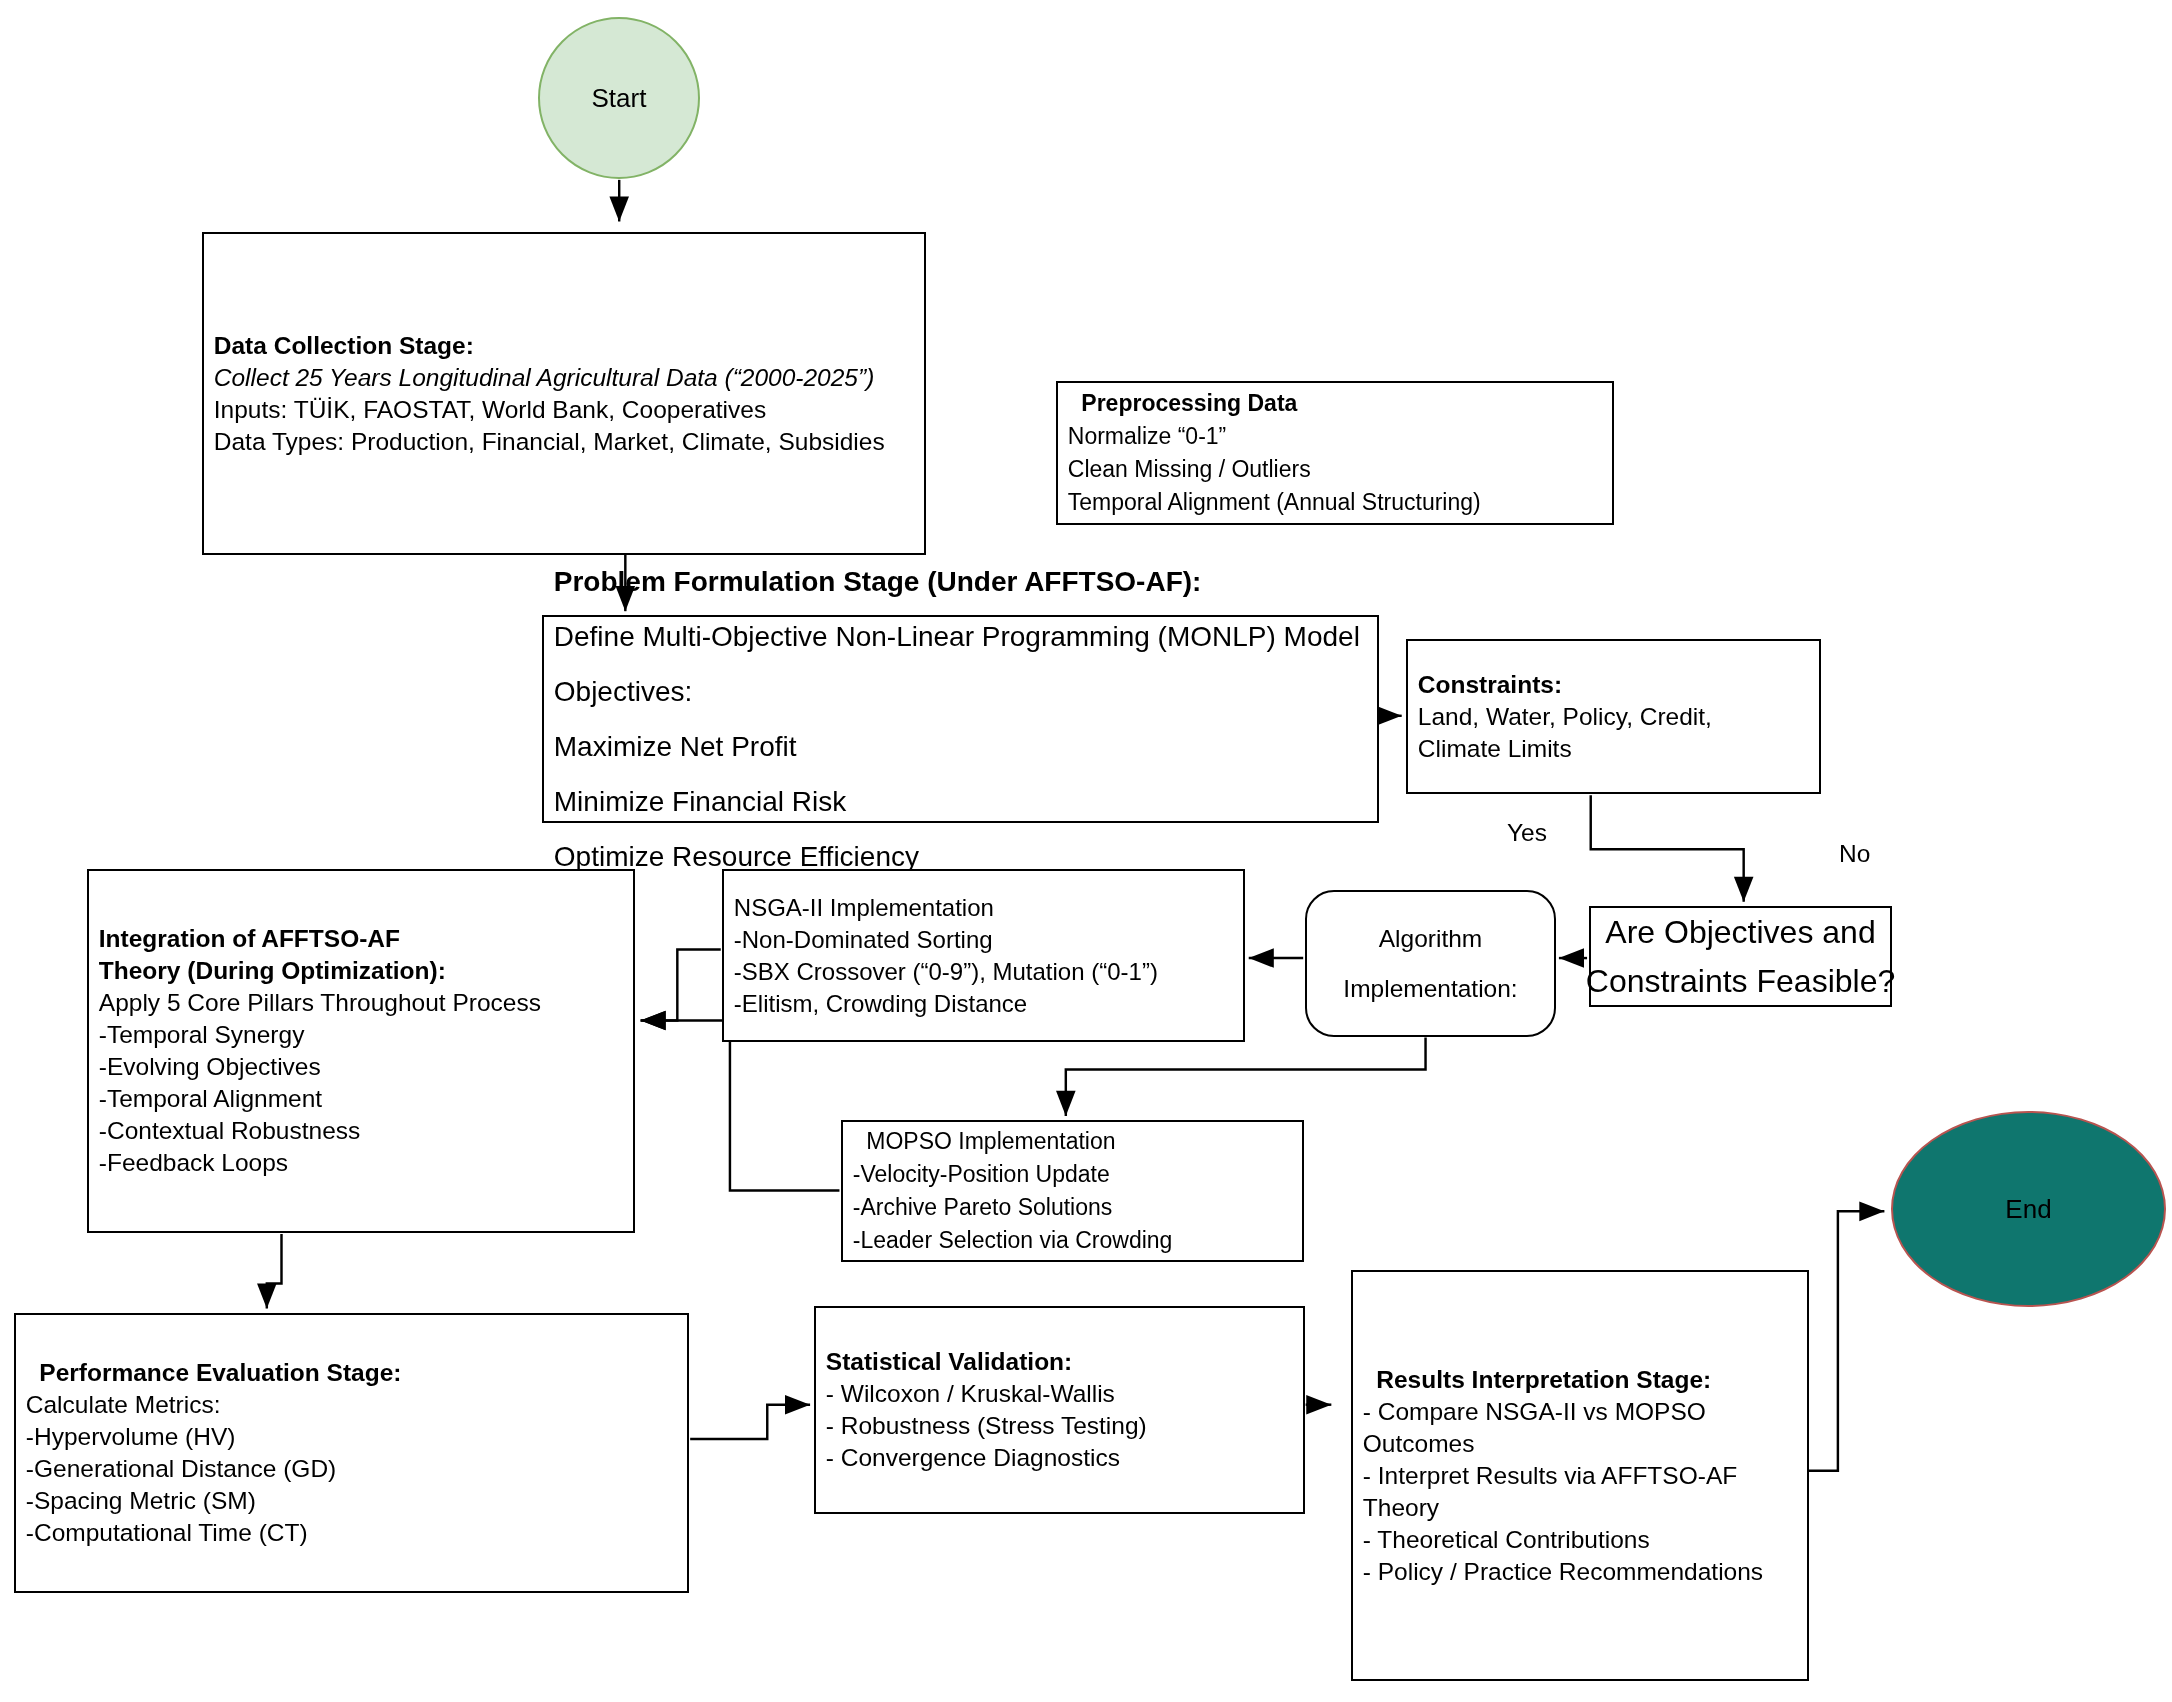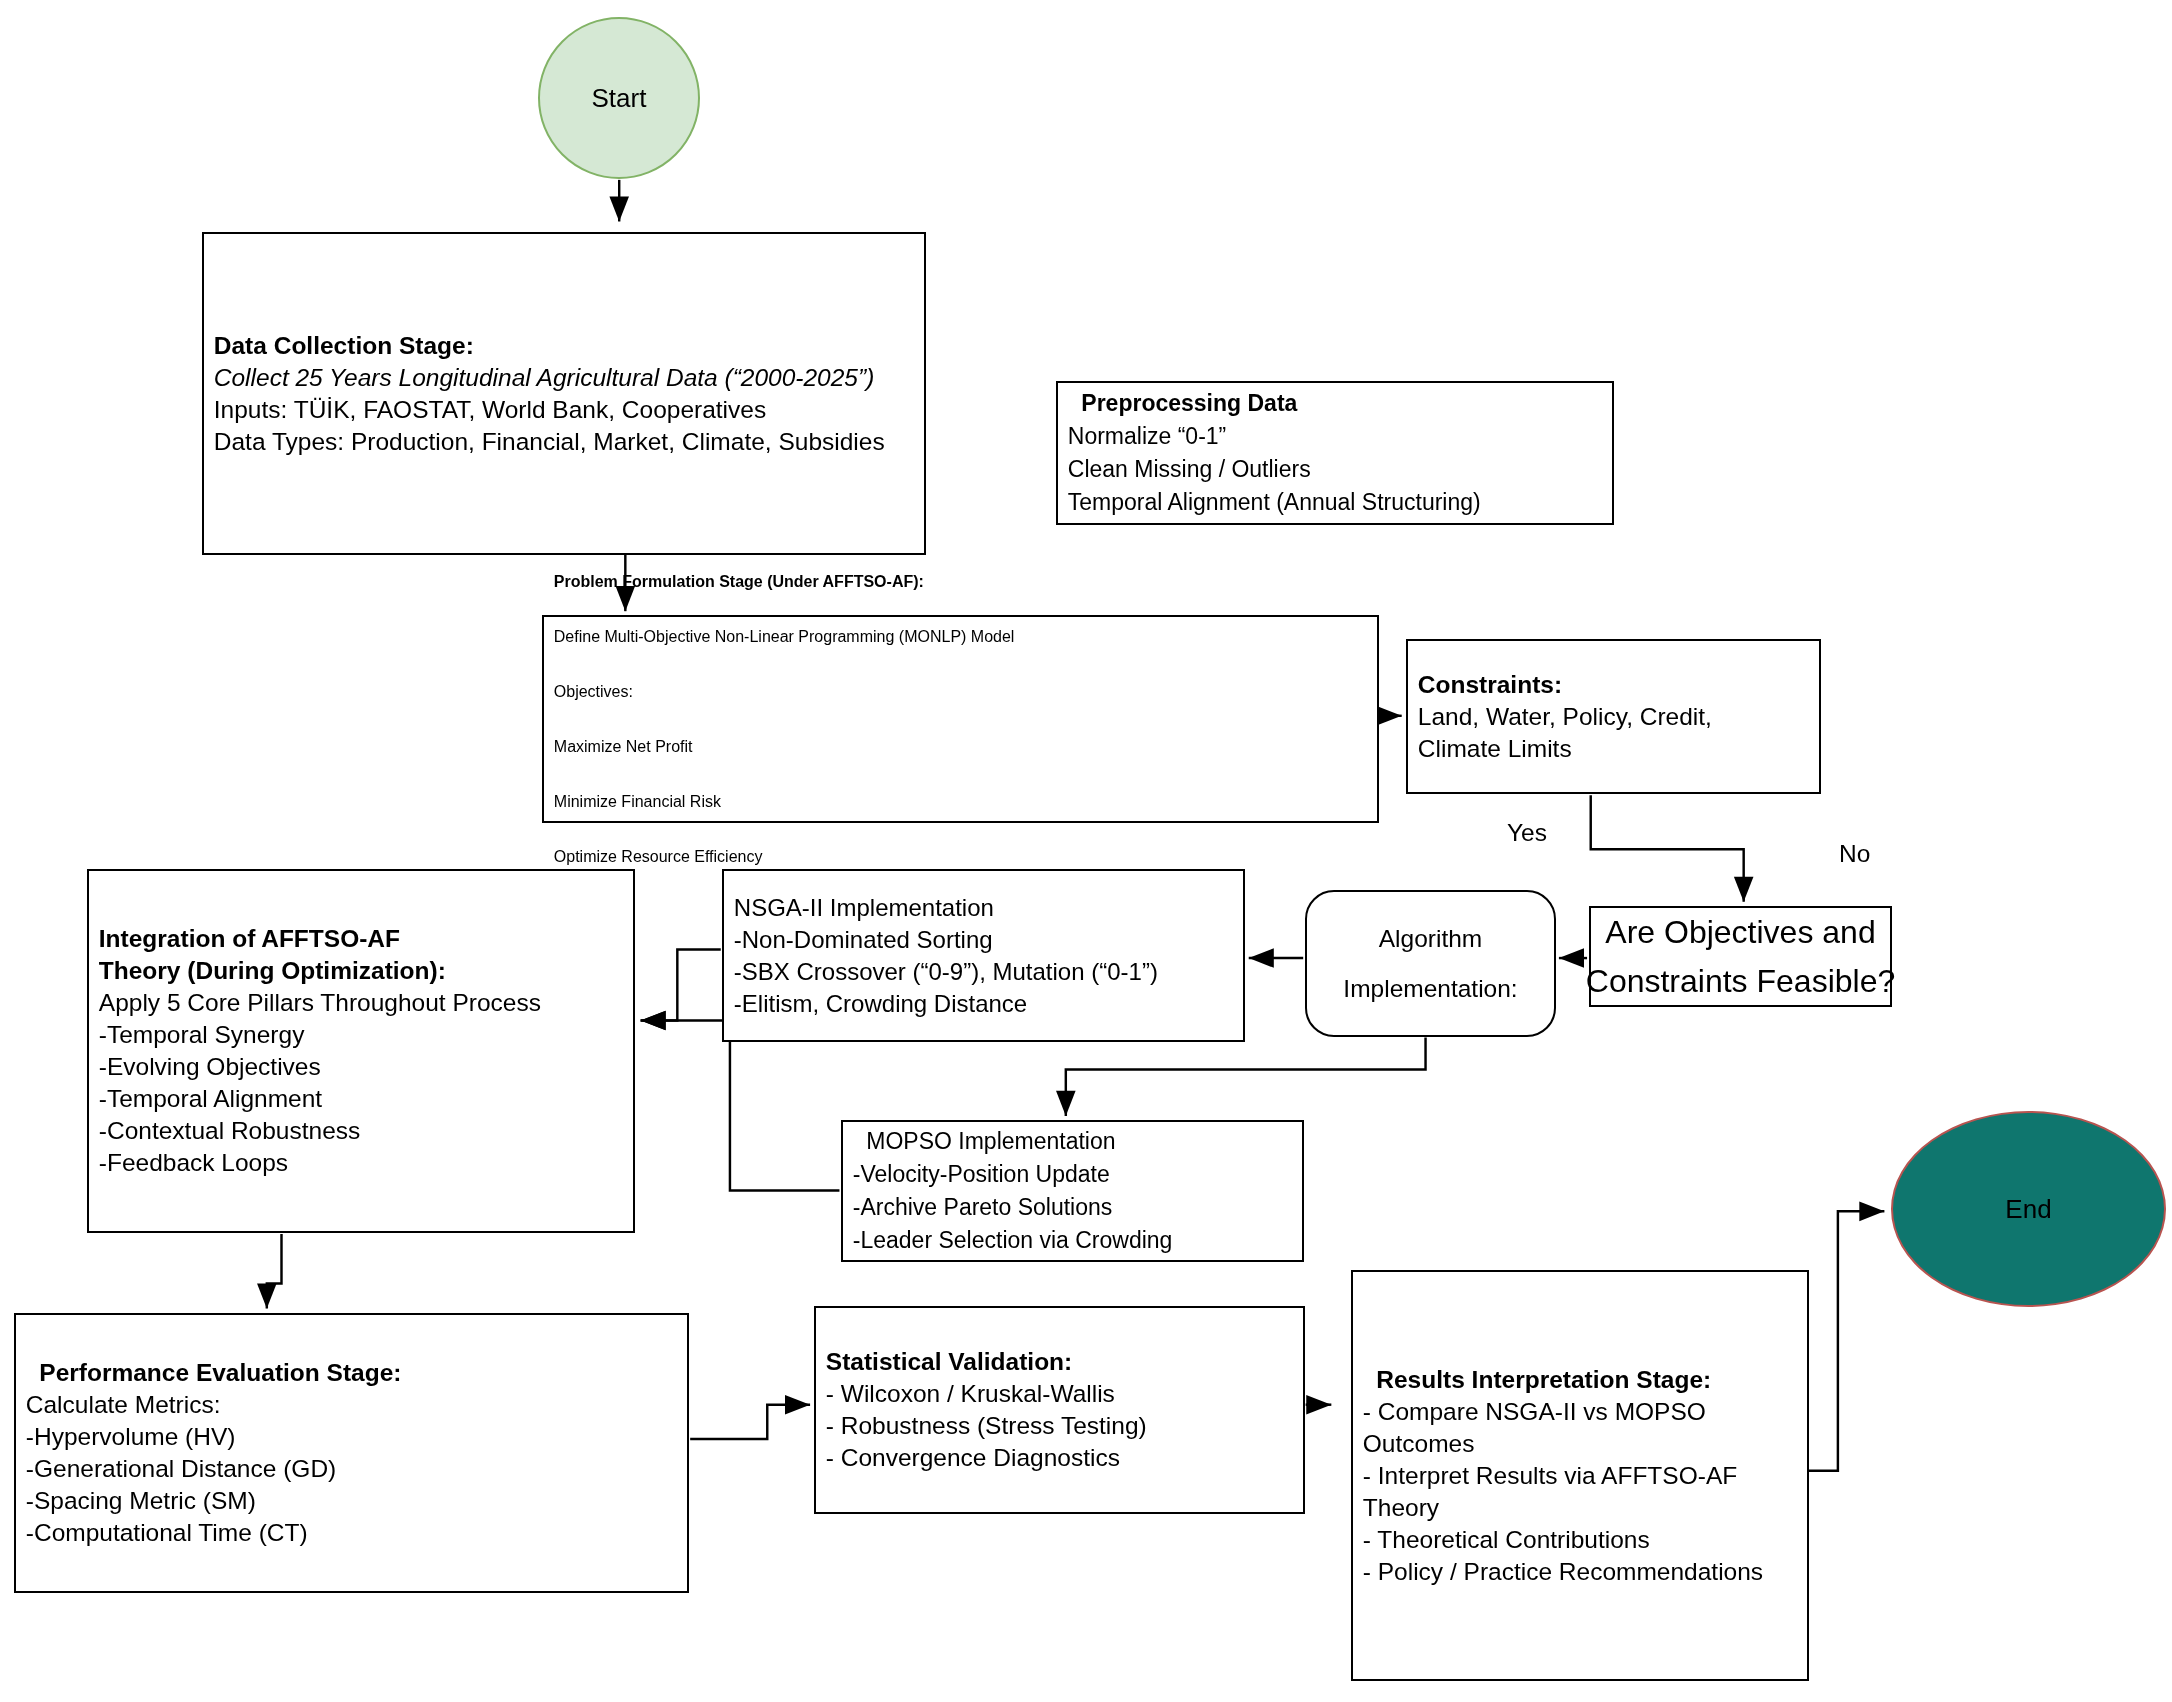--- a/index.html
+++ b/index.html
@@ -18,21 +18,21 @@
   .ctr{align-items:center;text-align:center;gap:18px;}
   .round{border-radius:29px;}
   .ellipse{position:absolute;box-sizing:border-box;border-radius:50%;
            display:flex;align-items:center;justify-content:center;
            font-size:26px;border:2.4px solid;}
   .elabel{position:absolute;font-size:24.5px;}
   
   #n-start{left:538px;top:17px;width:162px;height:162px;align-items:center;}
   #n-data{left:202px;top:225px;width:724px;height:323px;margin-top:7px;}
   #n-pre{left:1056px;top:381px;width:558px;height:144px;font-size:23px;line-height:33px;}
-  #n-problem{left:542px;top:615px;width:837px;height:208px;font-size:16px;gap:23px;}
+  #n-problem{left:542px;top:615px;width:837px;height:208px;font-size:28px;gap:23px;}
   #n-constraints{left:1406px;top:639px;width:415px;height:155px;}
   #n-feasible{left:1589px;top:906px;width:303px;height:101px;font-size:32px;line-height:31px;}
   #n-algo{left:1305px;top:890px;width:251px;height:147px;line-height:32px;}
   #n-nsga{left:722px;top:869px;width:523px;height:173px;font-size:24px;}
   #n-integration{left:87px;top:869px;width:548px;height:364px;}
   #n-mopso{left:841px;top:1120px;width:463px;height:142px;font-size:23px;line-height:33px;}
   #n-perf{left:14px;top:1313px;width:675px;height:280px;}
   #n-stat{left:814px;top:1306px;width:491px;height:208px;}
   #n-results{left:1335px;top:1270px;width:458px;height:411px;margin-left:16px;}
   #n-end{left:1891px;top:1111px;width:275px;height:196px;}

